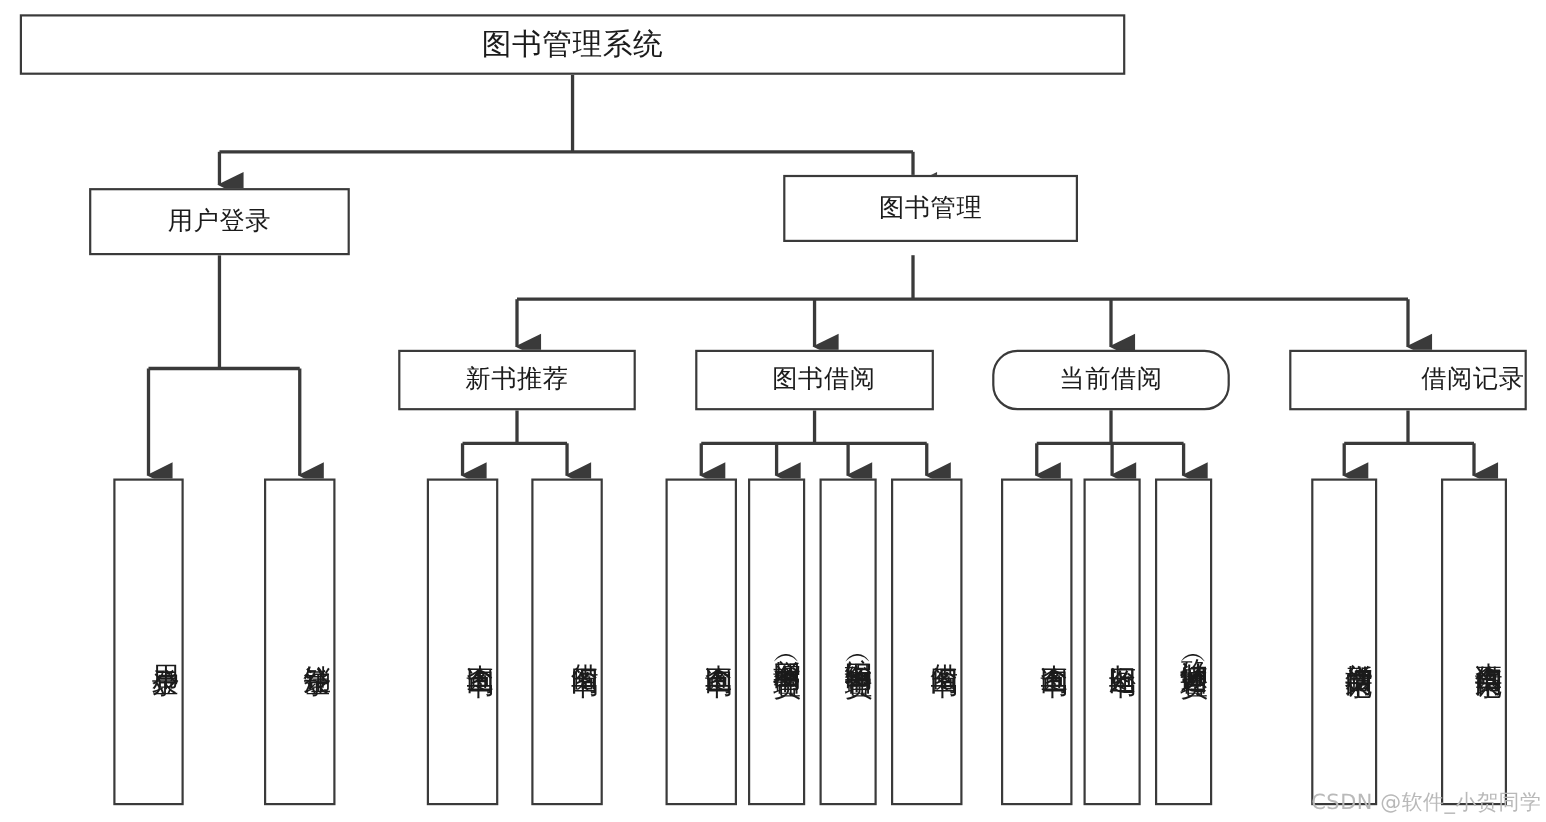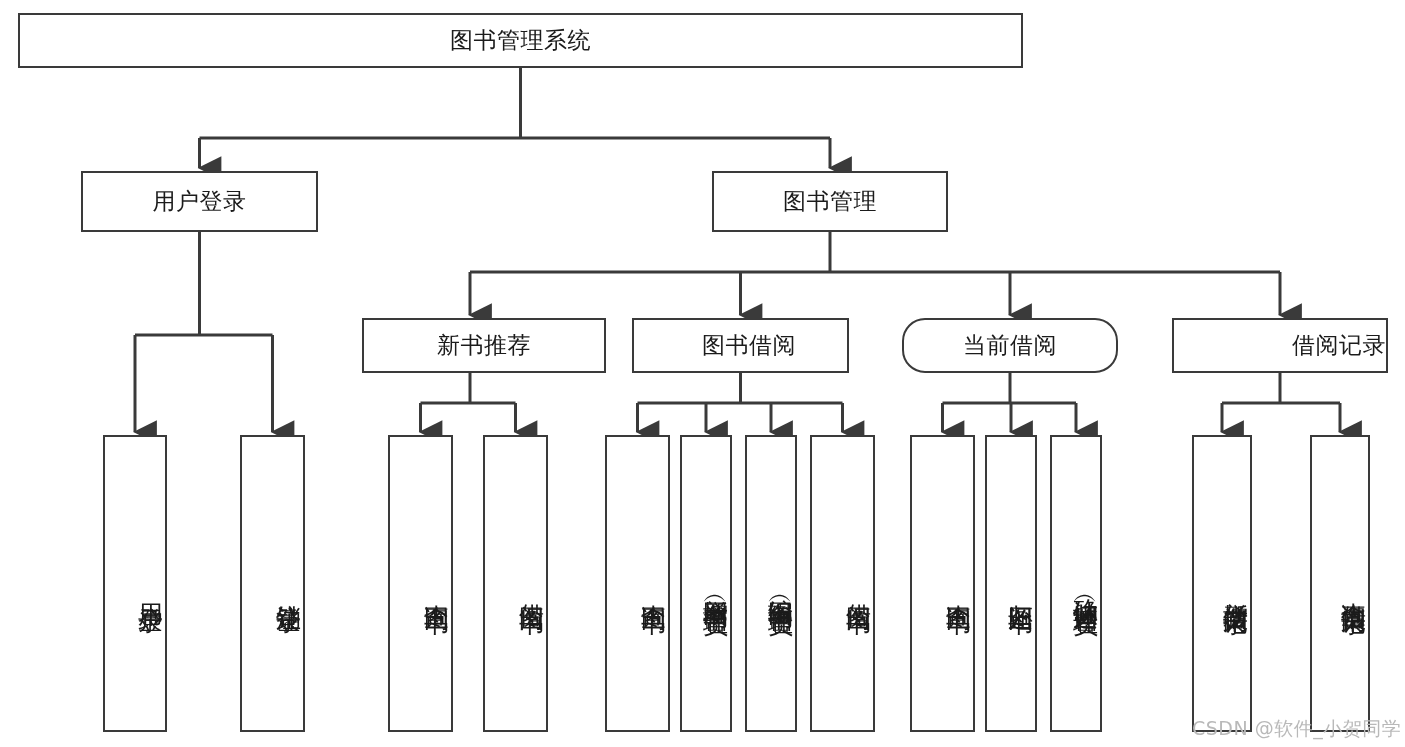--- a/index.html
+++ b/index.html
@@ -34,21 +34,21 @@
     align-items: center;
     justify-content: center;
     color: #1b1b1b;
     line-height: 1.18;
   }
   .node.horiz {
     font-size: 23px;
     letter-spacing: 0.5px;
   }
   .node.root {
-    font-size: 23px;
+    font-size: 27px;
     align-items: center;
   }
   .node.vert {
     writing-mode: vertical-rl;
     text-orientation: upright;
     align-items: flex-start;
     justify-content: center;
     padding-top: 8px;
     font-size: 25px;
     letter-spacing: 2px;
@@ -117,25 +117,25 @@
       </g>
   </svg>
 
   <div class="node root horiz" style="left: 18px; top: 13px; width: 1005px; height: 55px;">
     <span>图书管理系统</span>
   </div>
 
   <div class="node horiz" style="left: 81px; top: 171px; width: 237px; height: 61px;">
     <span>用户登录</span>
   </div>
-  <div class="node horiz" style="left: 712px; top: 171px; width: 236px; height: 61px;">
+  <div class="node horiz" style="left: 712px; top: 159px; width: 268px; height: 61px;">
     <span>图书管理</span>
   </div>
 
-  <div class="node horiz" style="left: 362px; top: 318px; width: 244px; height: 55px;">
+  <div class="node horiz" style="left: 362px; top: 318px; width: 216px; height: 55px;">
     <span>新书推荐</span>
   </div>
   <div class="node horiz" style="left: 632px; top: 318px; width: 217px; height: 55px; padding-left: 17px;">
     <span>图书借阅</span>
   </div>
   <div class="node horiz" style="left: 902px; top: 318px; width: 216px; height: 55px; border-radius: 23px;">
     <span>当前借阅</span>
   </div>
   <div class="node horiz" style="left: 1172px; top: 318px; width: 216px; height: 55px; justify-content: flex-end;">
     <span>借阅记录</span>

